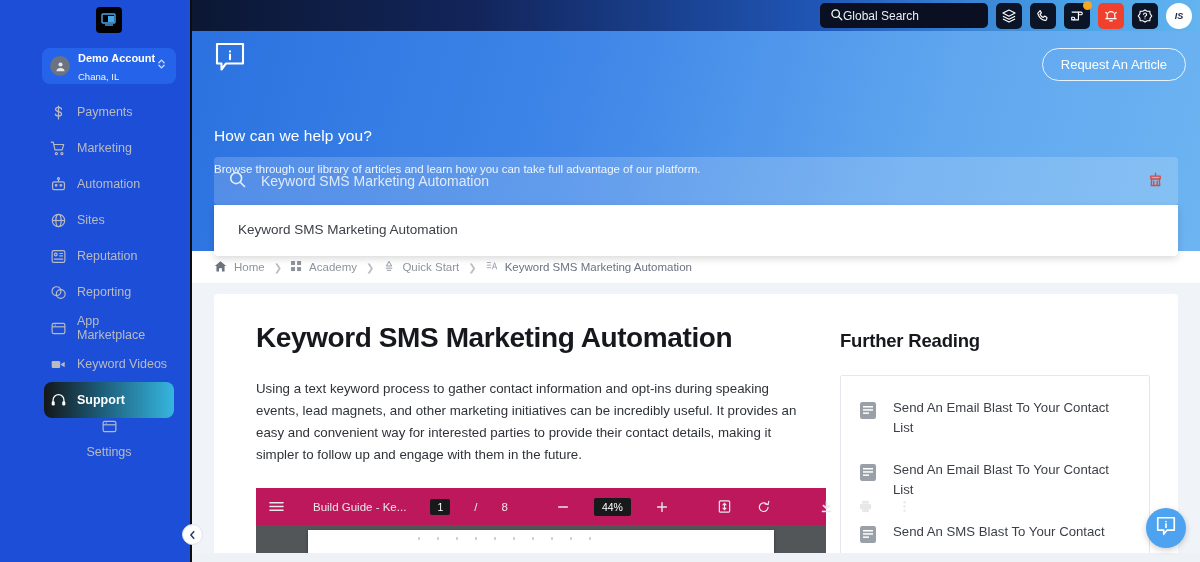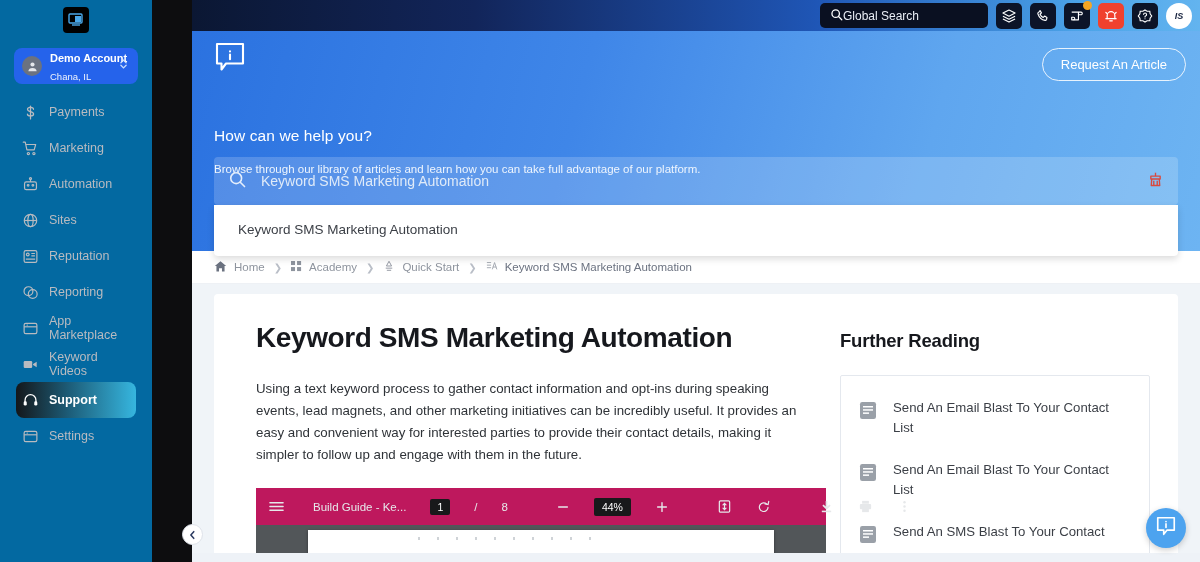--- a/index.html
+++ b/index.html
@@ -6,23 +6,23 @@
   html, body {
     width: 1200px; height: 562px;
     overflow: hidden;
     font-family: "Liberation Sans", sans-serif;
     background: #0d0d0f;
   }
   #app { position: relative; width: 1200px; height: 562px; overflow: hidden; }
 
   
   #sidebar {
-    position: absolute; left: 0; top: 0; width: 152px; height: 562px;
-    background: #0369a1; z-index: 5;
-    display: flex; flex-direction: column;
+    position: absolute; left: 0; top: 0; width: 190px; height: 562px;
+    background: #1d4ed8; z-index: 5;
+    display: flex; flex-direction: column; padding-left: 28px;
   }
   .logo-wrap { height: 40px; display: flex; align-items: center; justify-content: center; }
   .logo-box {
     width: 26px; height: 26px; border-radius: 4px; background: #000;
     display: flex; align-items: center; justify-content: center;
     font-size: 11px; color: #49a7e8;
   }
   .acct {
     margin: 8px 14px 10px 14px; height: 36px; border-radius: 8px;
     background: #2563eb; display: flex; align-items: center; padding: 0 8px;
@@ -42,21 +42,21 @@
     display: flex; align-items: center; gap: 10px;
     height: 36px; margin: 0 16px; padding: 0 6px; border-radius: 8px;
     color: #b9bbc0; font-size: 12.5px; cursor: pointer;
   }
   .nav-item .ico { width: 17px; height: 17px; flex: 0 0 auto; display: block; }
   .nav-item.active {
     background: linear-gradient(90deg, #14171a 0%, #1d5e7a 45%, #36b6df 100%);
     color: #ffffff; font-weight: bold;
   }
   .nav-spacer { flex: 1 1 auto; }
-  .nav-bottom { margin-bottom: 12px; }
+  .nav-bottom { margin-bottom: 12px; flex-direction: column; }
   .collapse-btn {
     position: absolute; left: 182px; top: 524px; width: 21px; height: 21px;
     border-radius: 50%; background: #ffffff; border: 1px solid #dfe3ea;
     display: flex; align-items: center; justify-content: center; z-index: 40;
     cursor: pointer;
   }
 
   
   #topbar {
     position: absolute; left: 192px; top: 0; width: 1008px; height: 31px;

